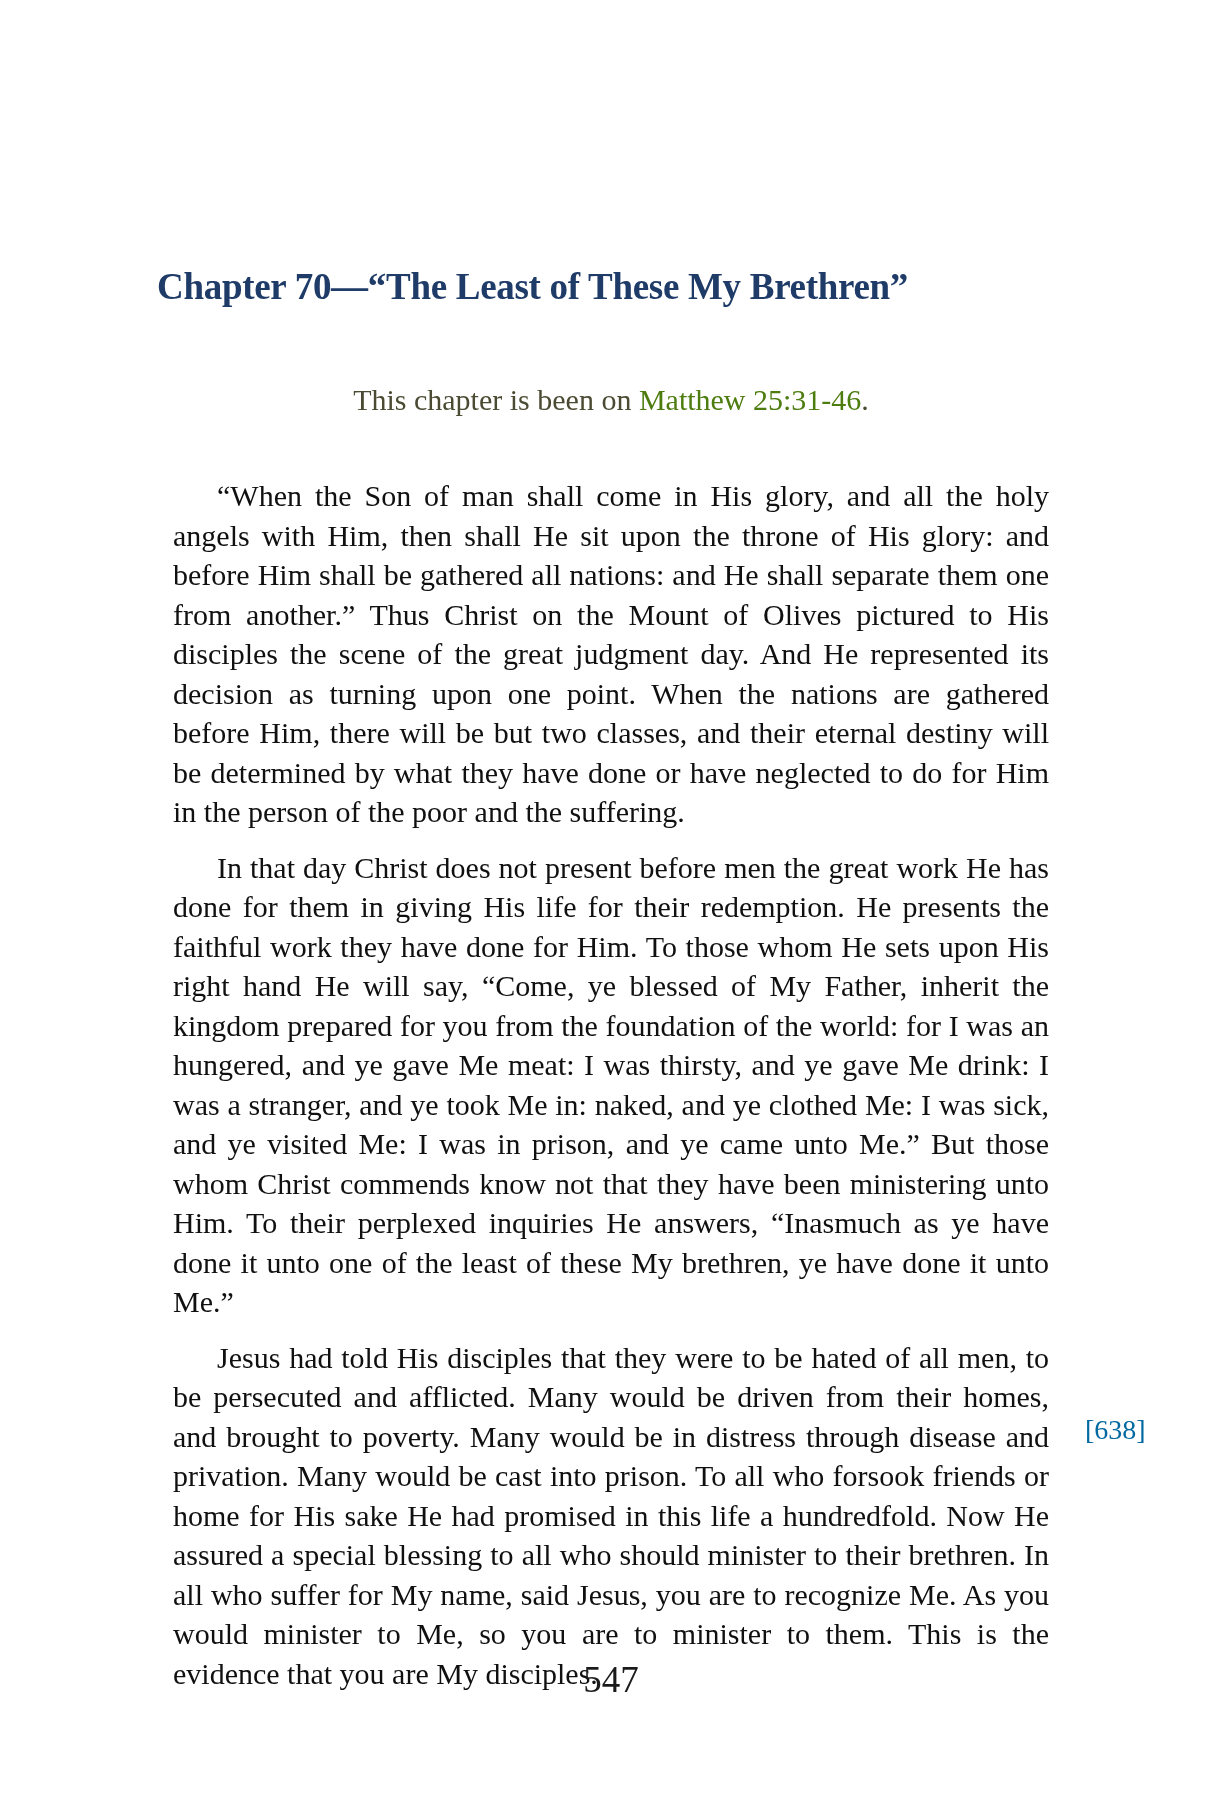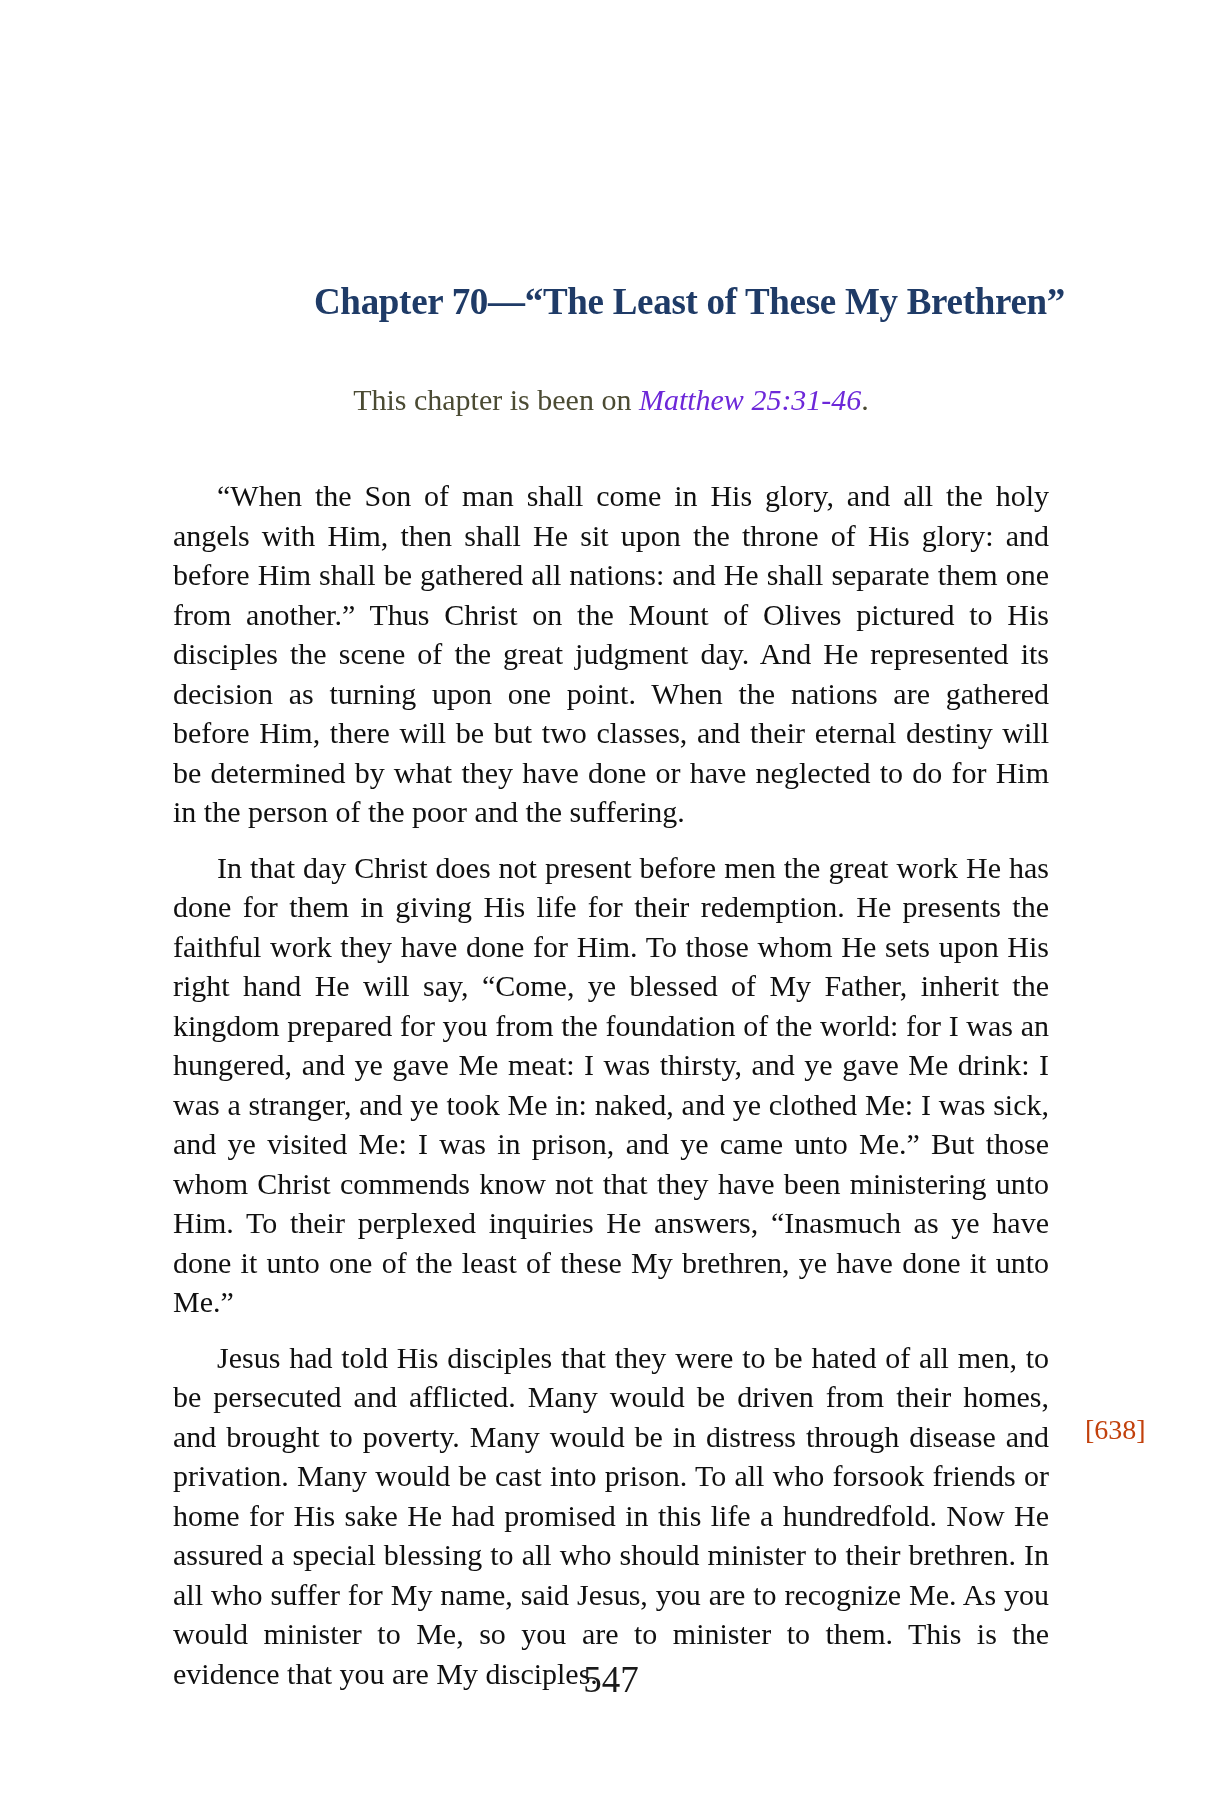--- a/index.html
+++ b/index.html
@@ -12,44 +12,43 @@
     width: 1227px;
     height: 1800px;
     background: #ffffff;
     font-family: "Liberation Serif", serif;
     color: #101010;
     overflow: hidden;
   }
   .chapter-title {
     position: absolute;
     left: 157px;
-    top: 280px;
+    top: 265px;
     width: 908px;
     margin: 0;
-    text-align: right;
+    text-align: left;
     font-size: 37px;
     font-weight: bold;
     color: #1f3b67;
     letter-spacing: -0.3px;
     white-space: nowrap;
   }
   .chapter-subtitle {
     position: absolute;
     left: 157px;
     top: 383px;
     width: 908px;
     text-align: center;
     font-size: 30px;
     color: #4b4b33;
   }
   .scripture-ref {
-    color: #6d28d9;
+    color: #4d7c0f;
     text-decoration: none;
     cursor: pointer;
-    font-style: italic;
   }
   .body-text {
     position: absolute;
     left: 157px;
     top: 460px;
     width: 908px;
     font-size: 30px;
     line-height: 39.5px;
     text-align: justify;
     color: #101010;
@@ -58,21 +57,21 @@
     margin: 16px;
     padding: 0;
     text-indent: 44px;
   }
   .margin-note {
     position: absolute;
     left: 1085px;
     top: 1413px;
     font-size: 28px;
     line-height: 34px;
-    color: #c2410c;
+    color: #0369a1;
   }
   .page-number {
     position: absolute;
     left: 157px;
     top: 1658px;
     width: 908px;
     text-align: center;
     font-size: 37px;
     color: #1a1a1a;
   }

